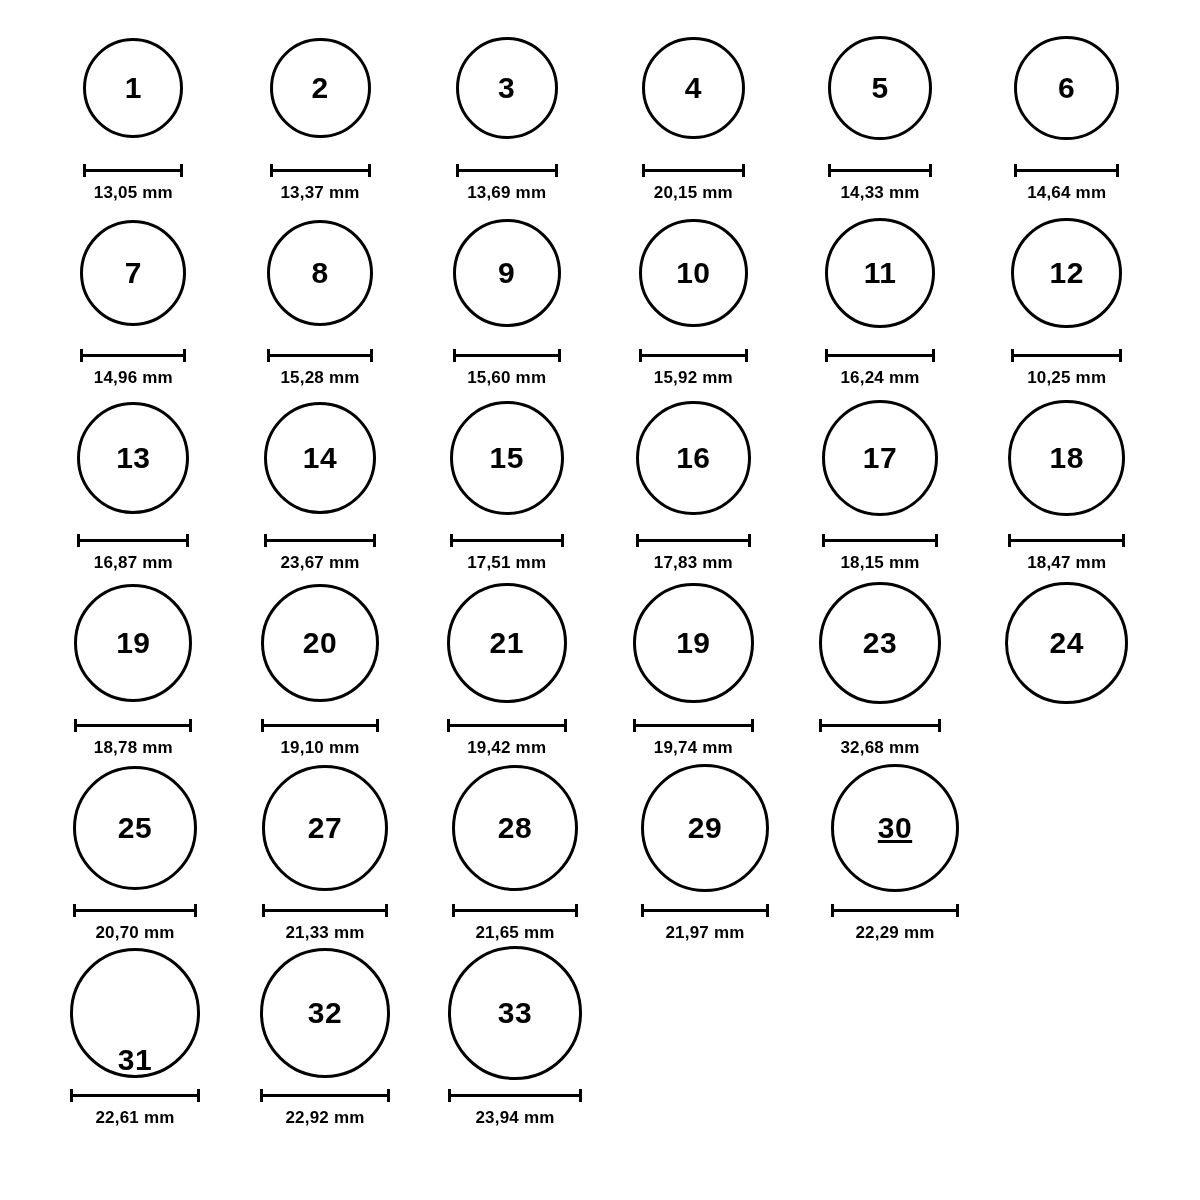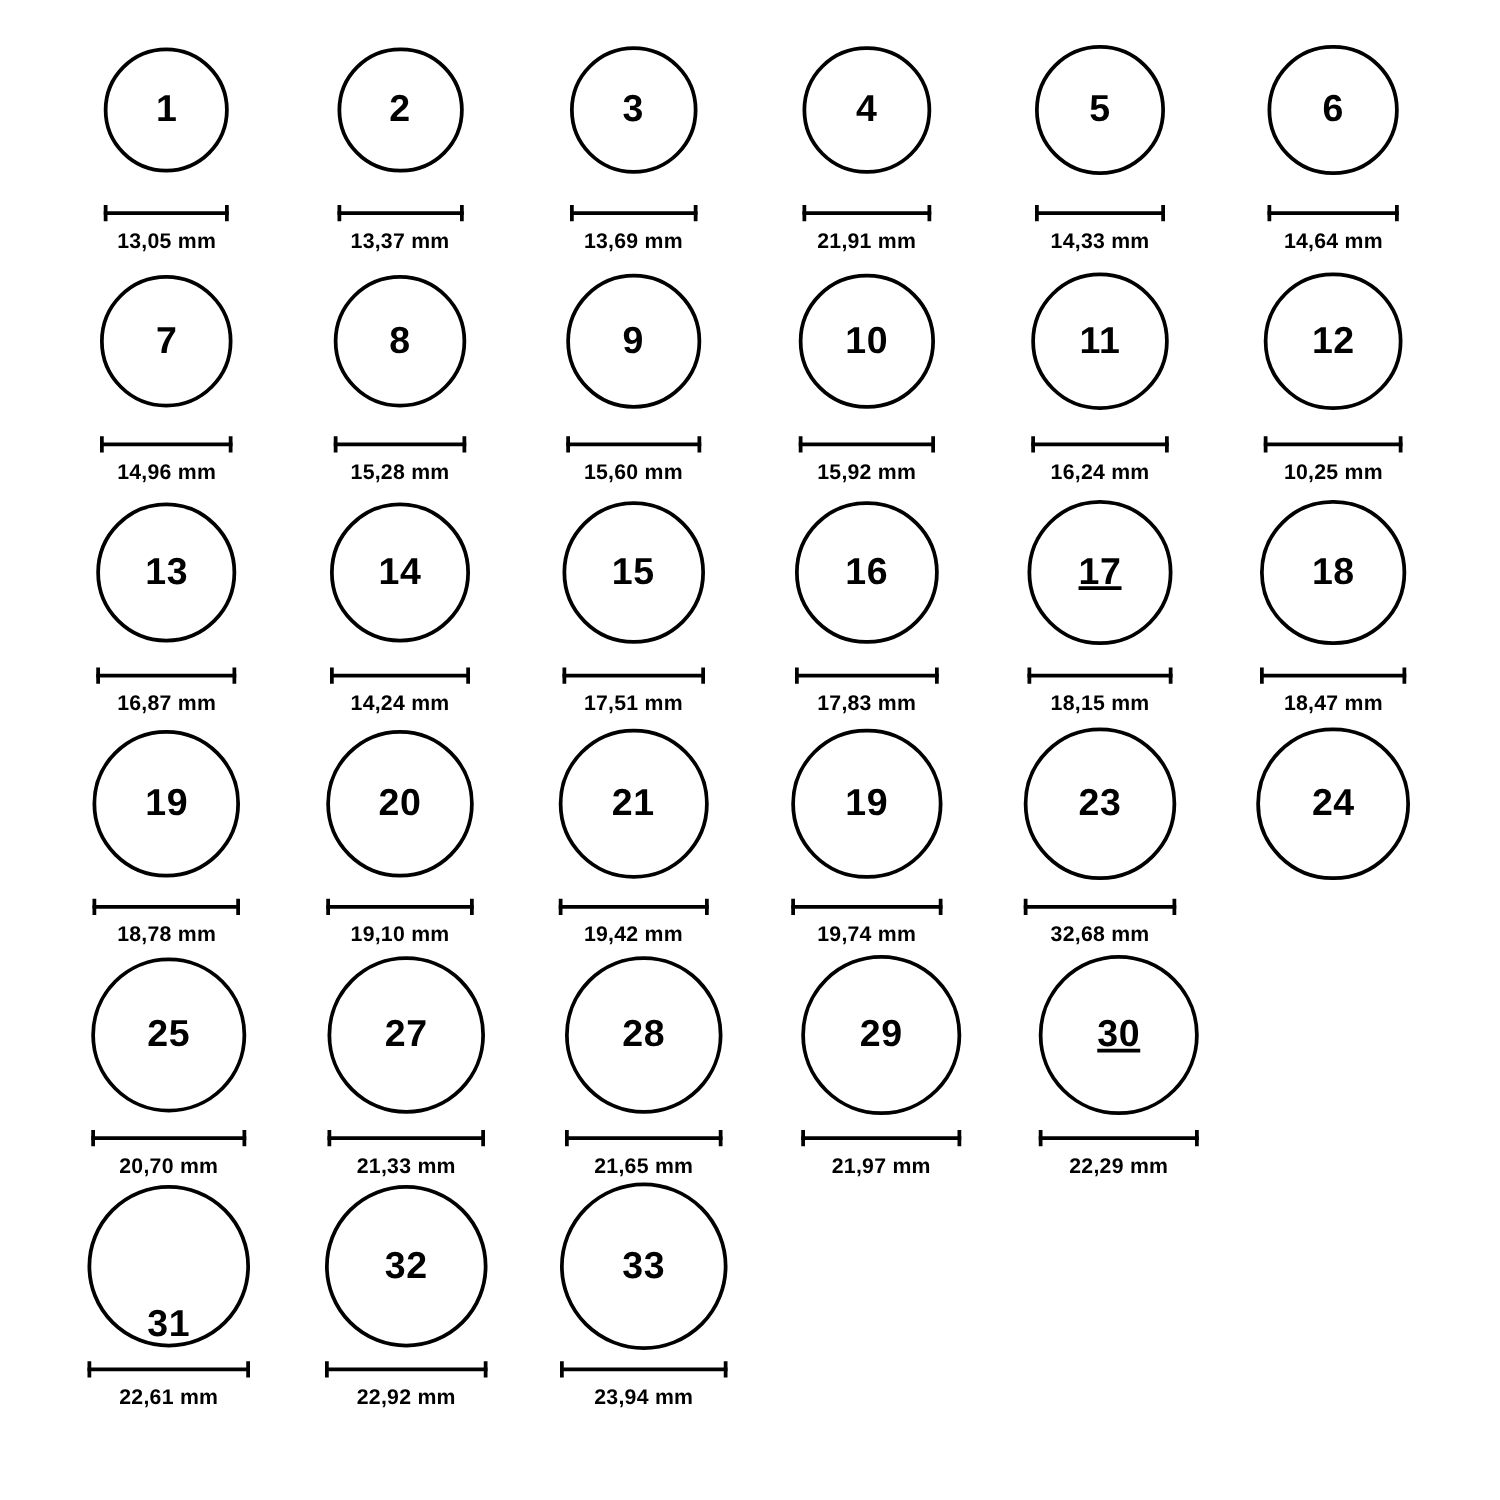--- a/index.html
+++ b/index.html
@@ -148,21 +148,21 @@
           <div class="ring" style="width: 102.997px; height: 102.997px;">
             <div class="ring-number">4</div>
           </div>
         </div>
         <div class="measure">
           <div class="caliper" style="width: 102.997px;">
             <div class="bar"></div>
             <div class="tick left"></div>
             <div class="tick right"></div>
           </div>
-          <div class="mm-label">21,91 mm</div>
+          <div class="mm-label">20,15 mm</div>
         </div>
       </div>
       <div class="cell">
         <div class="circle-area">
           <div class="ring" style="width: 103.996px; height: 103.996px;">
             <div class="ring-number">5</div>
           </div>
         </div>
         <div class="measure">
           <div class="caliper" style="width: 103.996px;">
@@ -302,21 +302,21 @@
           <div class="ring" style="width: 112.926px; height: 112.926px;">
             <div class="ring-number">14</div>
           </div>
         </div>
         <div class="measure">
           <div class="caliper" style="width: 112.926px;">
             <div class="bar"></div>
             <div class="tick left"></div>
             <div class="tick right"></div>
           </div>
-          <div class="mm-label">14,24 mm</div>
+          <div class="mm-label">23,67 mm</div>
         </div>
       </div>
       <div class="cell">
         <div class="circle-area">
           <div class="ring" style="width: 113.925px; height: 113.925px;">
             <div class="ring-number">15</div>
           </div>
         </div>
         <div class="measure">
           <div class="caliper" style="width: 113.925px;">
@@ -337,21 +337,21 @@
           <div class="caliper" style="width: 114.924px;">
             <div class="bar"></div>
             <div class="tick left"></div>
             <div class="tick right"></div>
           </div>
           <div class="mm-label">17,83 mm</div>
         </div>
       </div>
       <div class="cell">
         <div class="circle-area">
-          <div class="ring" style="width: 115.923px; height: 115.923px; text-decoration: underline;">
+          <div class="ring" style="width: 115.923px; height: 115.923px;">
             <div class="ring-number">17</div>
           </div>
         </div>
         <div class="measure">
           <div class="caliper" style="width: 115.923px;">
             <div class="bar"></div>
             <div class="tick left"></div>
             <div class="tick right"></div>
           </div>
           <div class="mm-label">18,15 mm</div>

